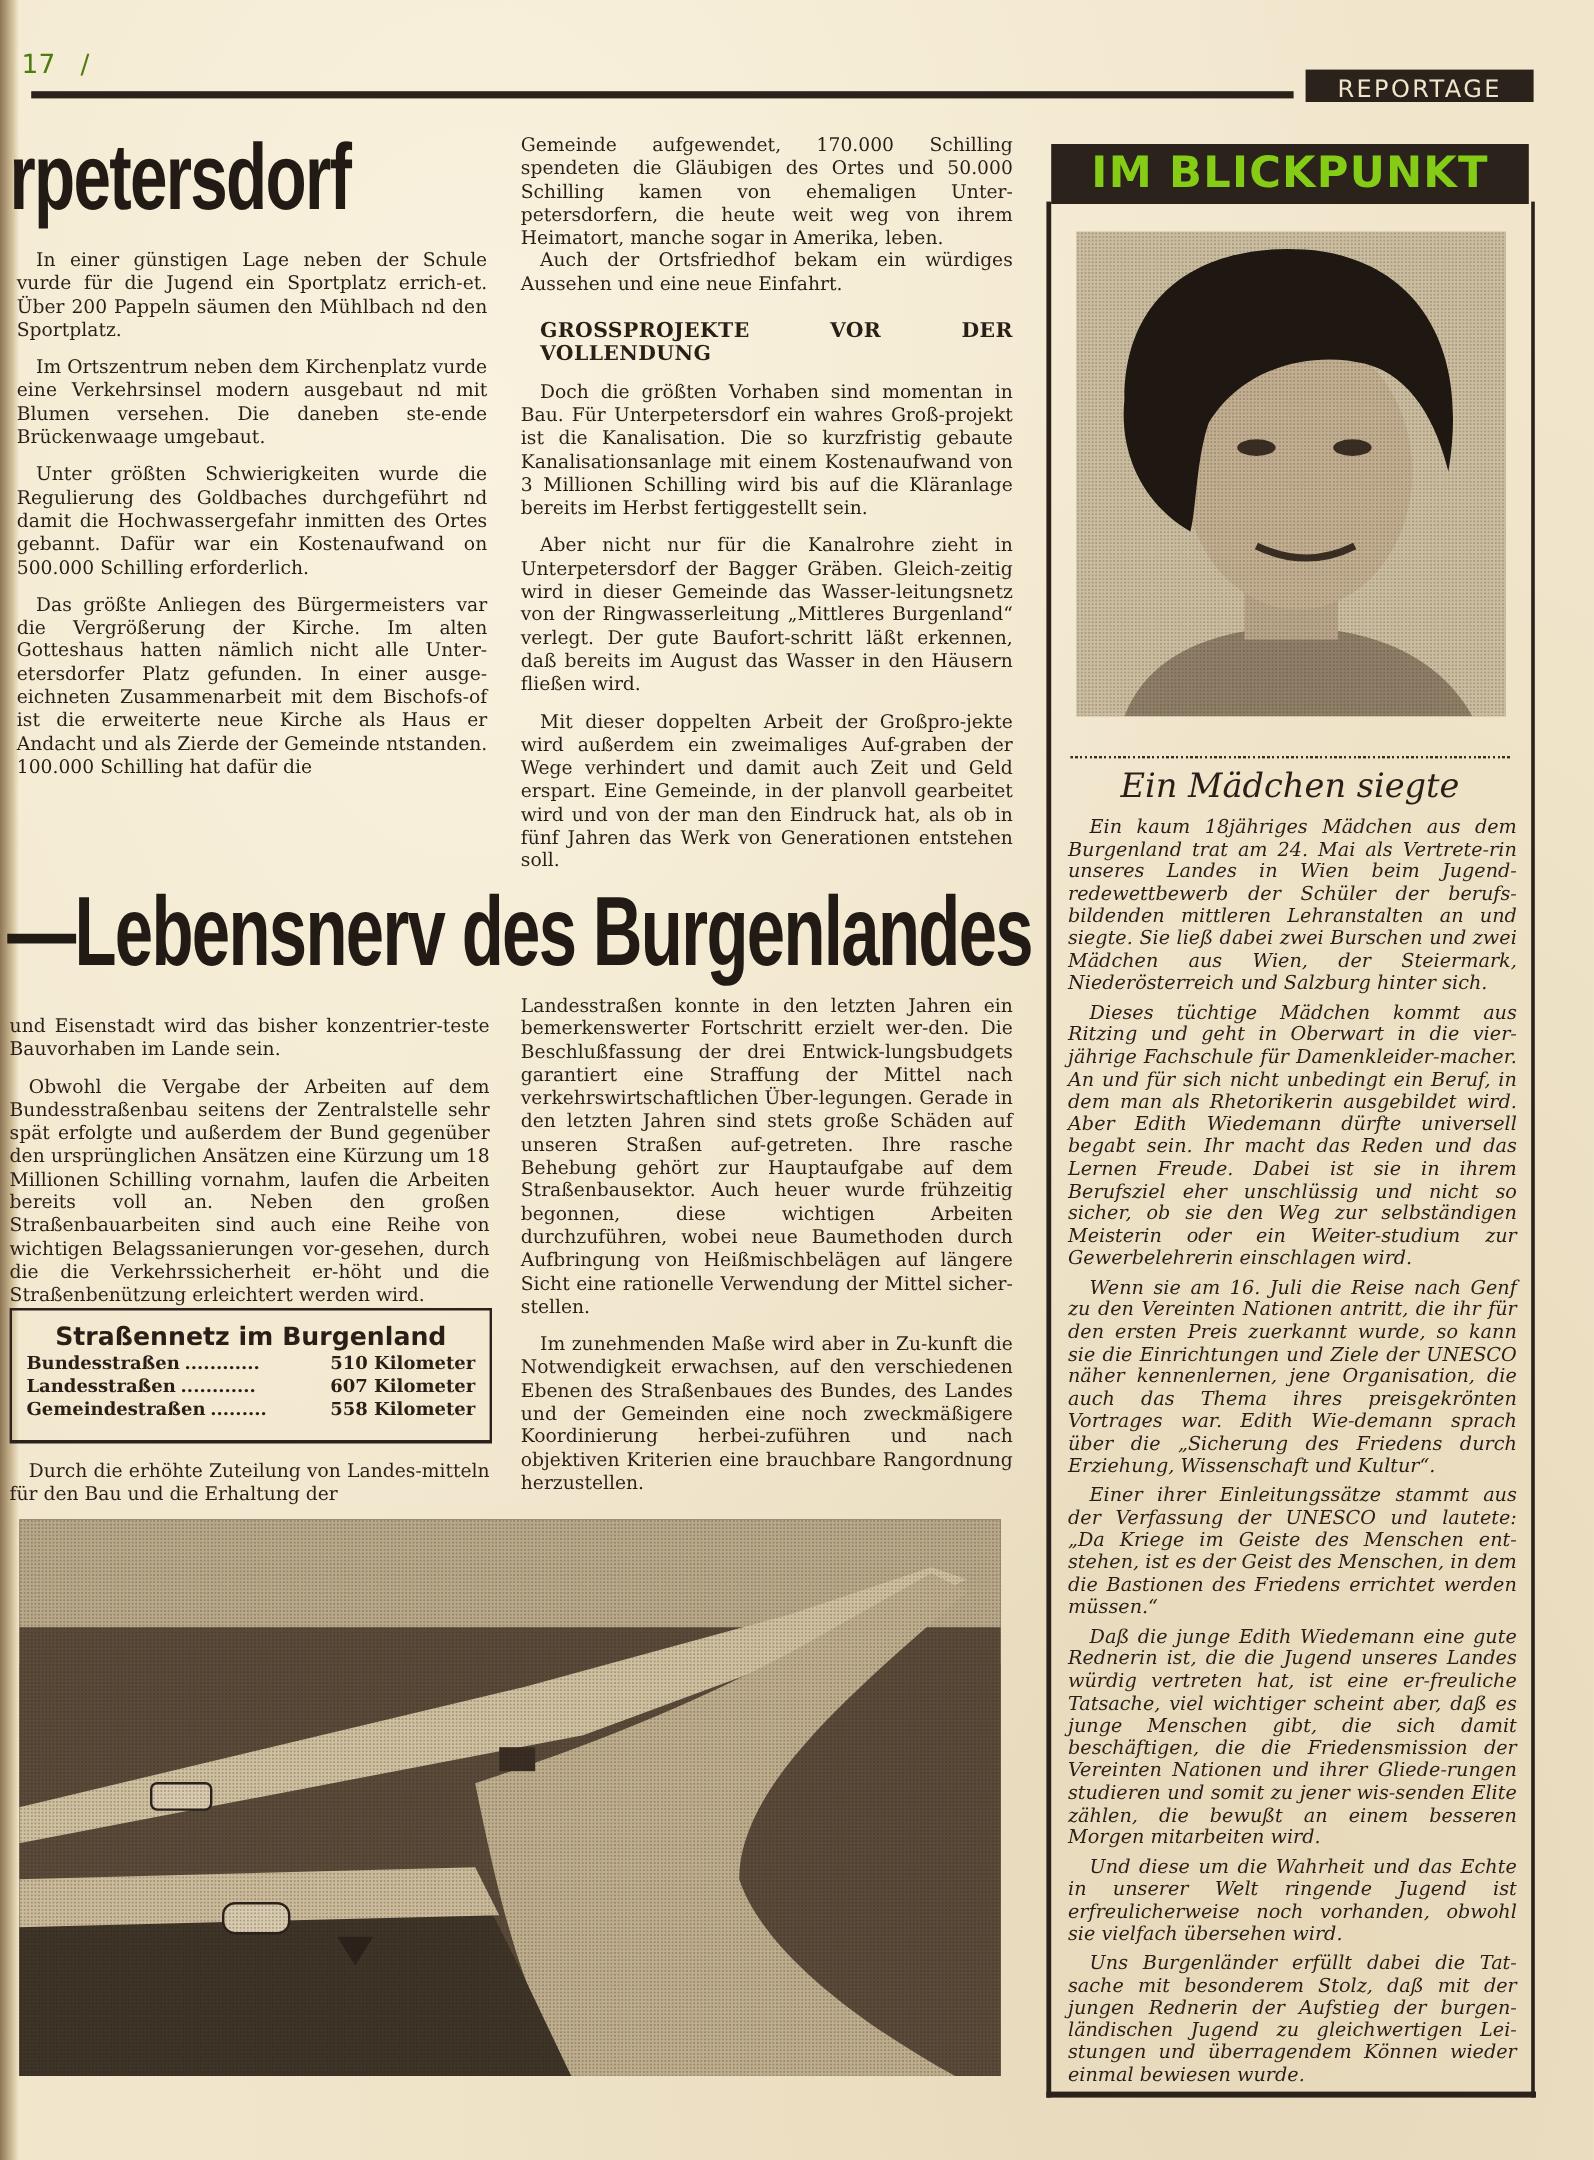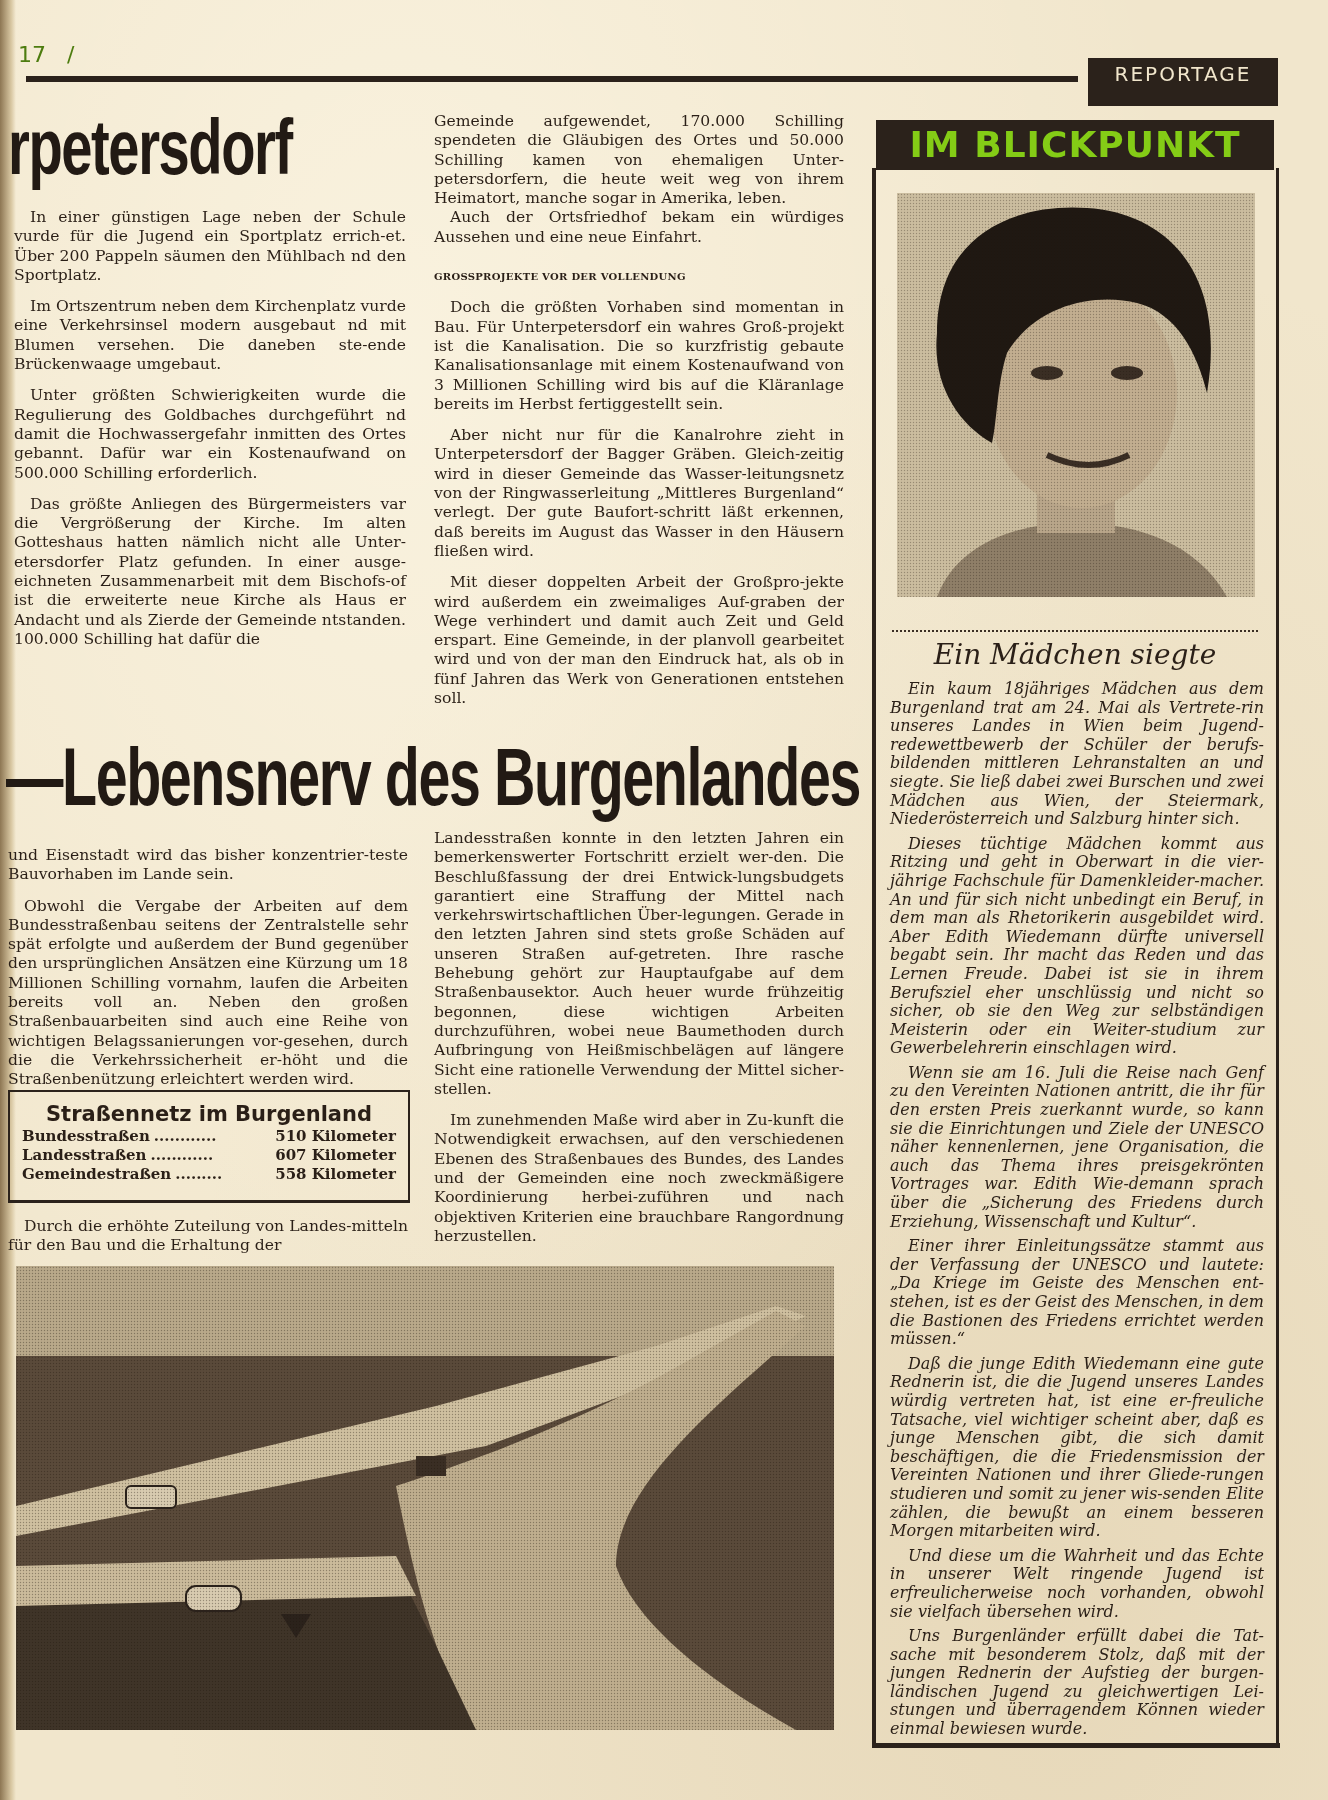--- a/index.html
+++ b/index.html
@@ -9,32 +9,32 @@
     background-image: radial-gradient(ellipse at 30% 20%, rgba(255,250,235,0.6), rgba(0,0,0,0) 60%),
                       radial-gradient(ellipse at 80% 90%, rgba(200,175,130,0.25), rgba(0,0,0,0) 60%);
     color: #2a1f17;
     font-family: "DejaVu Serif", serif;
   }
   .left-edge { position: absolute; left: 0; top: 0; width: 16px; height: 1800px;
     background: linear-gradient(90deg, #8d7653, #d8c7a2 70%, rgba(0,0,0,0)); }
   .abs { position: absolute; }
   .pagenum { left: 18px; top: 42px; font-family: "DejaVu Sans", sans-serif; font-size: 22px; color: #4d7c0f; }
   .top-rule { left: 26px; top: 76px; width: 1052px; height: 6px; background: #2b221b; }
-  .section-label { left: 1088px; top: 58px; width: 190px; height: 48px; background: #2b221b; color: #f1e6cc;
+  .section-label { left: 1088px; top: 58px; width: 190px; height: 27px; background: #2b221b; color: #f1e6cc;
     font-family: "DejaVu Sans", sans-serif; font-size: 20px; letter-spacing: 2px; text-align: center; line-height: 32px; }
   .headline { font-family: "Liberation Sans", sans-serif; font-weight: bold; color: #221a14;
     transform-origin: left top; white-space: nowrap; letter-spacing: -2px; }
   .h-top { left: 8px; top: 102px; font-size: 78px; transform: scaleX(0.72); }
   .h-main { left: 6px; top: 730px; font-size: 82px; transform: scaleX(0.70); }
   .col { position: absolute; font-size: 15.6px; line-height: 19.3px; text-align: justify; }
   .col p { margin: 0 0 12px 0; text-indent: 16px; }
   .col p.noindent { text-indent: 0; }
   .col1a { left: 14px; top: 208px; width: 392px; }
   .col2a { left: 434px; top: 112px; width: 410px; }
-  .col2a h3 { font-size: 10px; font-weight: bold; margin: 20px 0 12px 0; letter-spacing: 0.3px; }
+  .col2a h3 { font-size: 17px; font-weight: bold; margin: 20px 0 12px 16px; letter-spacing: 0.3px; }
   .col1b { left: 8px; top: 804px; width: 400px; margin-top: 42px; }
   .col2b { left: 434px; top: 829px; width: 410px; }
   .col1c { left: 8px; top: 1217px; width: 400px; }
   .infobox { left: 8px; top: 1090px; width: 398px; height: 108px; border: 2px solid #2b221b; border-bottom-width: 3px; }
   .infobox .title { font-family: "DejaVu Sans", sans-serif; font-weight: bold; font-size: 21px; text-align: center; margin-top: 10px; }
   .infobox .row { display: flex; font-weight: bold; font-size: 15px; margin: 1px 12px; }
   .infobox .row .lab { white-space: nowrap; }
   .infobox .row .dots { flex: 1; overflow: hidden; white-space: nowrap; margin: 0 4px; }
   .infobox .row .val { white-space: nowrap; }
   .photo-road { left: 16px; top: 1266px; width: 818px; height: 464px; overflow: hidden; background: #6b5a47; }

